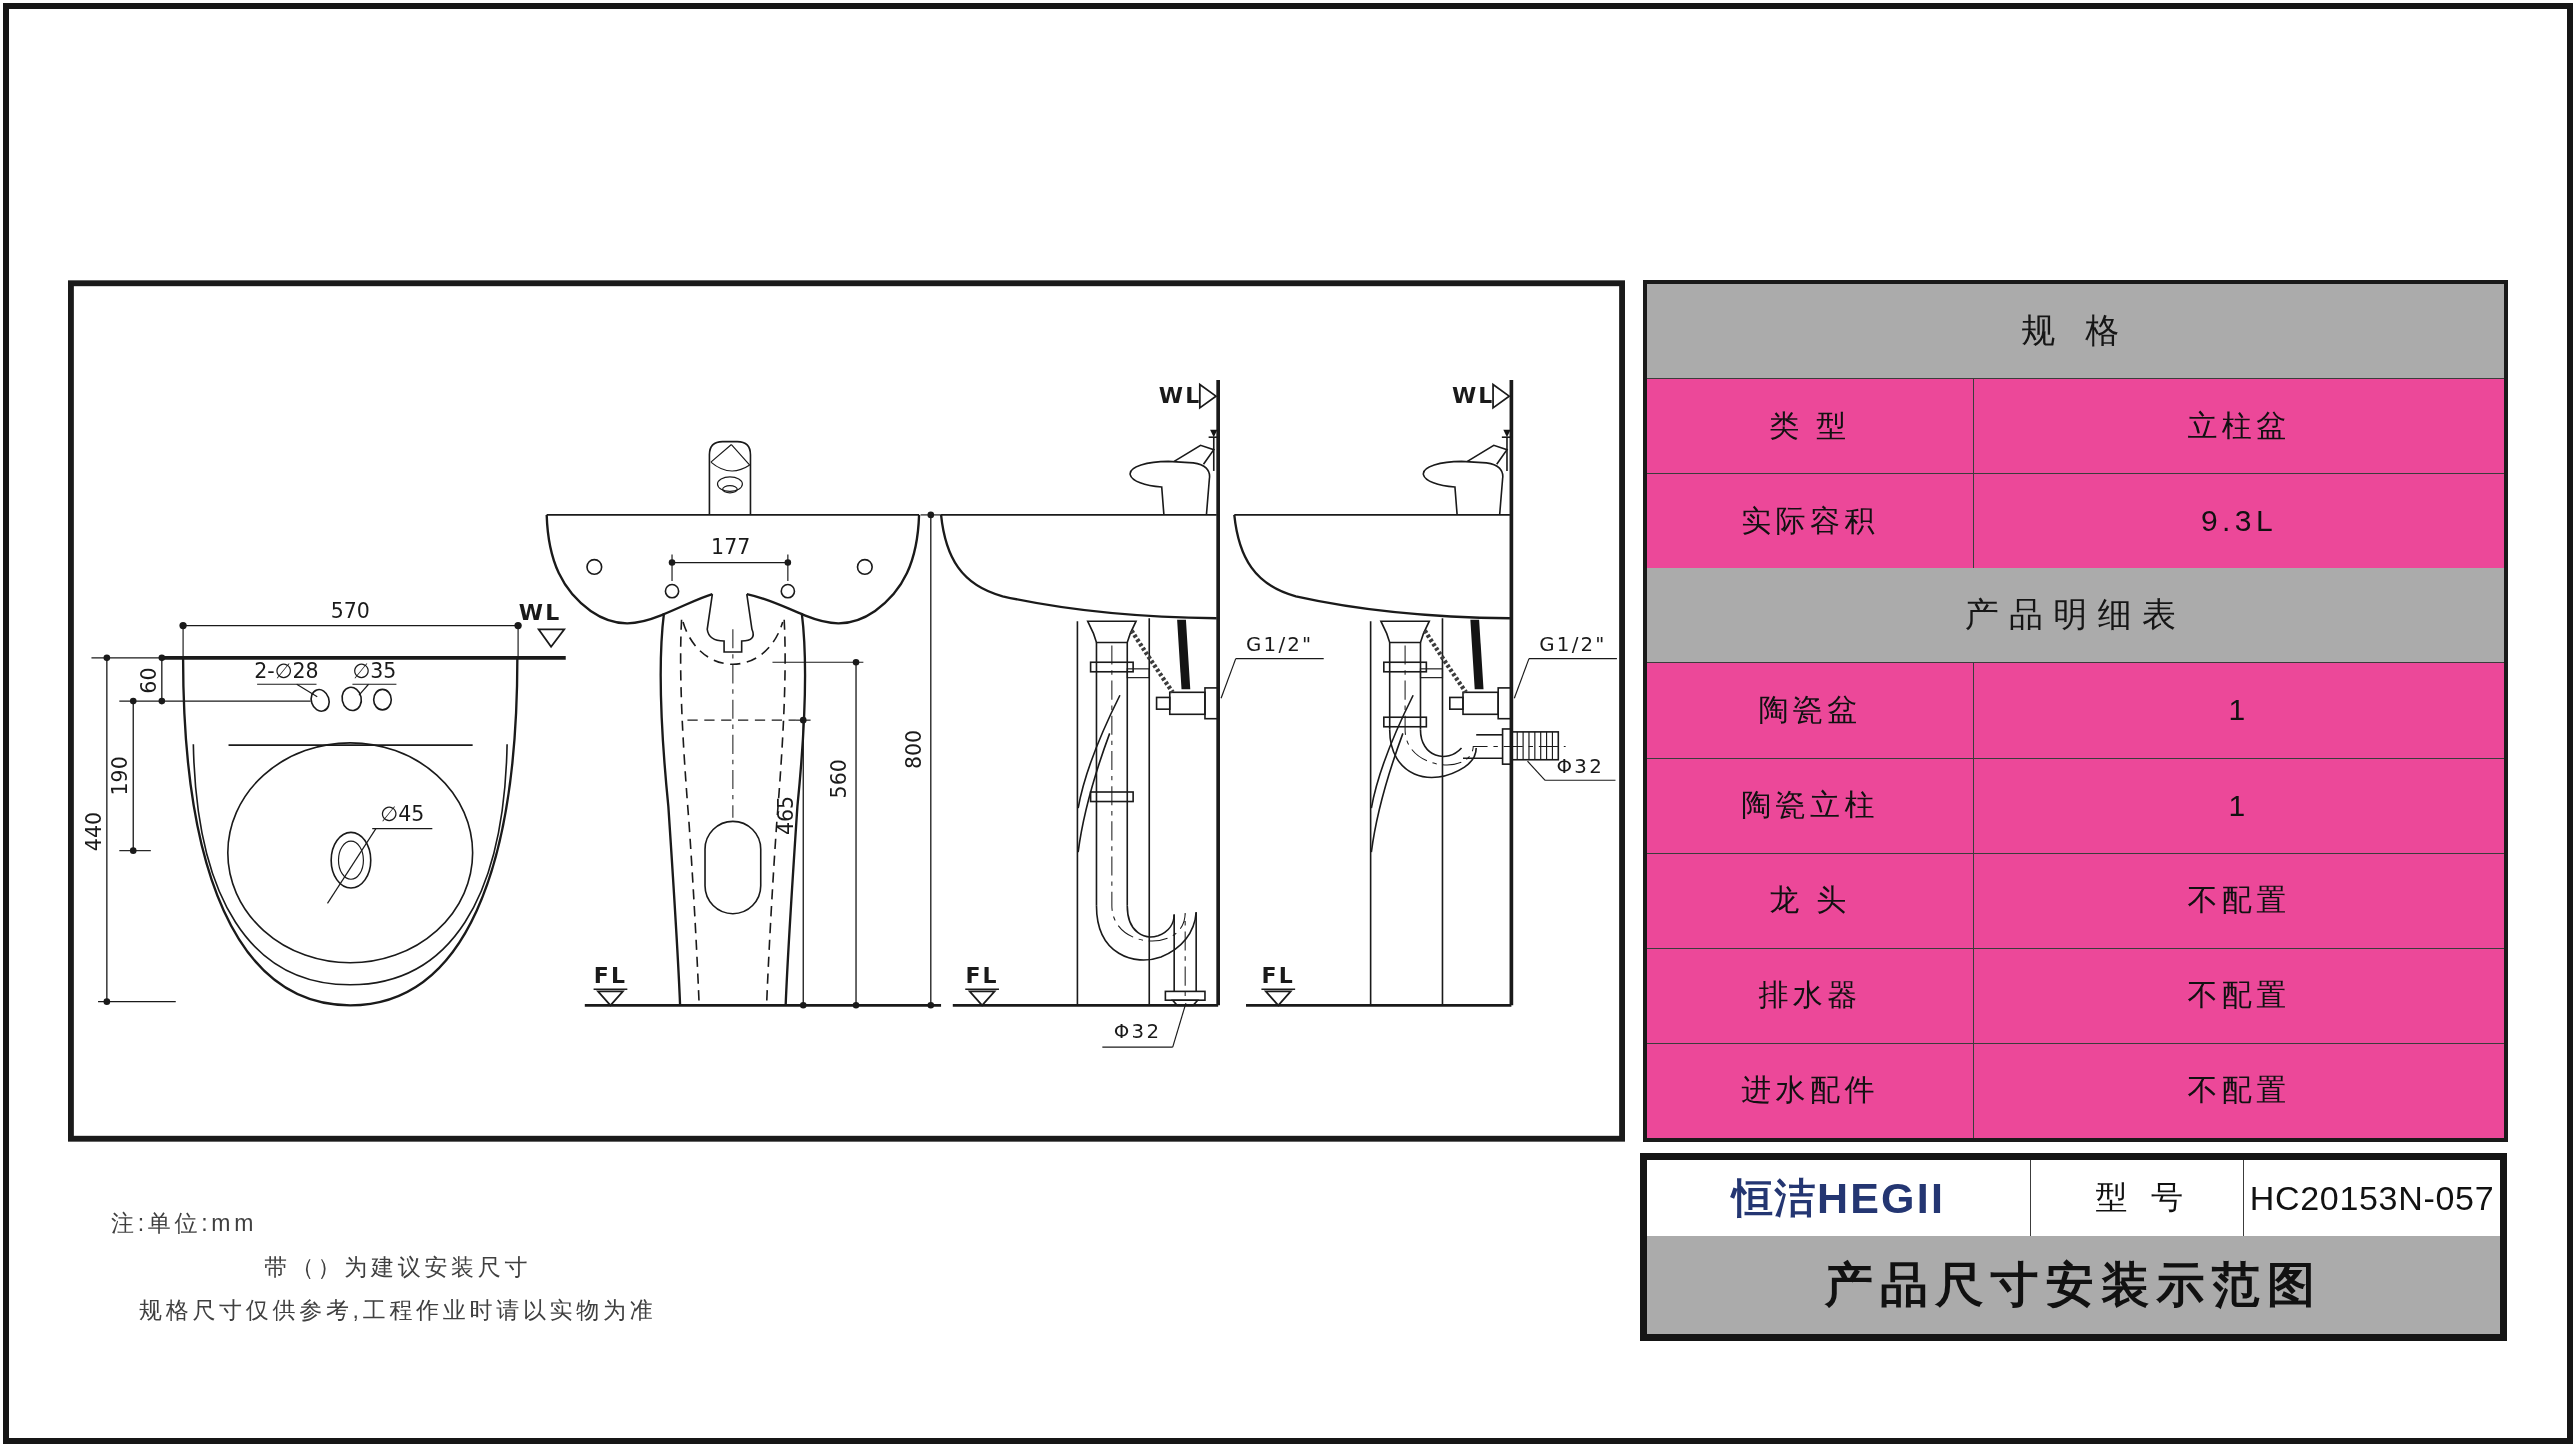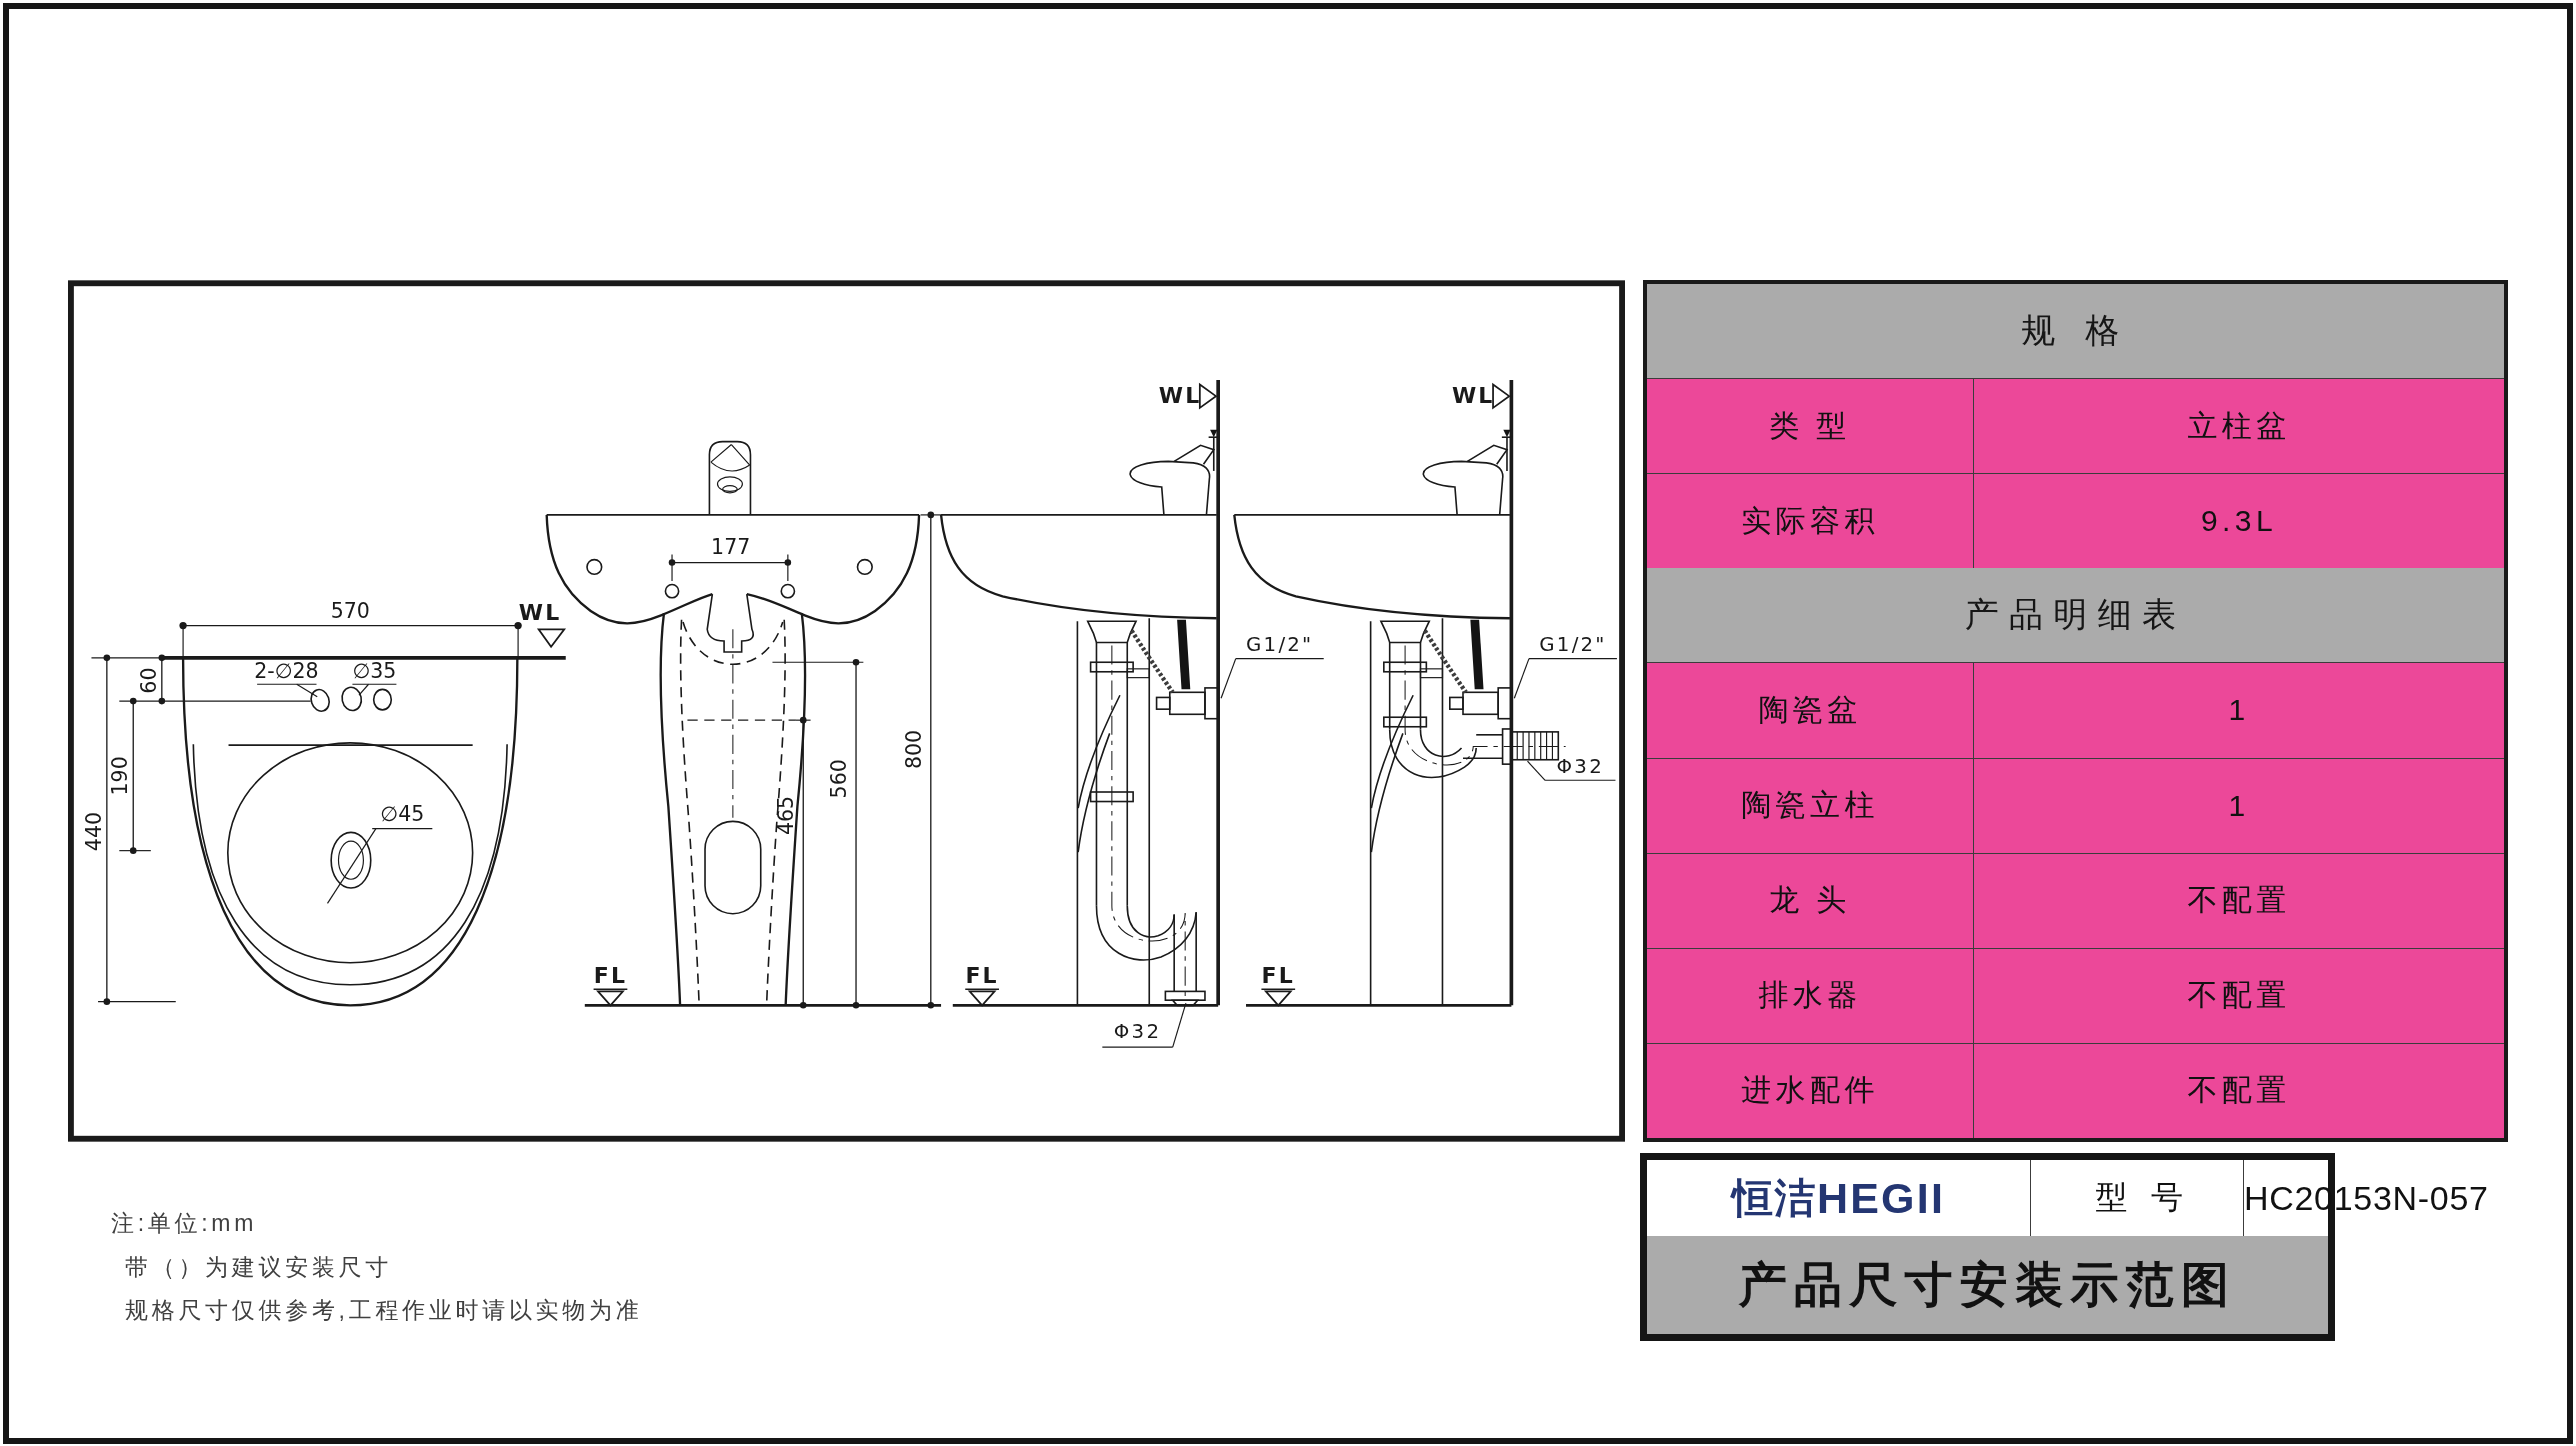--- a/index.html
+++ b/index.html
@@ -28,37 +28,37 @@
               border:4.4px solid #1a1a1a;box-sizing:border-box;display:flex;flex-direction:column;
               background:#ec4899;}
   .spec-band{flex:1;background:#ababab;display:flex;align-items:center;justify-content:center;
              font-size:34px;letter-spacing:10.3px;color:#161616;}
   .spec-row{flex:1;display:grid;grid-template-columns:326px 1fr;border-top:1.5px solid #3c3c3c;}
   .spec-row:first-child{border-top:none;}
   .spec-cell{display:flex;align-items:center;justify-content:center;font-size:30px;letter-spacing:4.4px;}
   .spec-val{border-left:1.5px solid #3c3c3c;}
 
   
-  .title-block{position:absolute;left:1640px;top:1153px;width:695px;height:188px;
+  .title-block{position:absolute;left:1640px;top:1153px;width:867px;height:188px;
                border:7.3px solid #151515;box-sizing:border-box;display:flex;flex-direction:column;background:#fff;}
   .tb-top{height:76px;display:grid;grid-template-columns:383px 213px 1fr;}
   .tb-cell{display:flex;align-items:center;justify-content:center;}
   .tb-div{border-left:1.5px solid #3c3c3c;}
   .brand{font-weight:800;color:#243672;white-space:nowrap;}
   .brand-cn{font-size:41px;letter-spacing:1.5px;}
   .brand-en{font-size:43px;letter-spacing:2.2px;font-family:"Liberation Sans","DejaVu Sans",sans-serif;}
   .model-label{font-size:32px;letter-spacing:7.3px;padding-left:12px;}
   .model-value{font-size:34px;letter-spacing:0.7px;font-weight:500;white-space:nowrap;}
   .tb-title{flex:1;background:#ababab;display:flex;align-items:center;justify-content:center;
             font-size:48px;font-weight:bold;letter-spacing:7.3px;color:#111;}
 
   
   .notes{position:absolute;left:111px;top:1208px;font-size:23px;letter-spacing:3.7px;color:#404040;}
   .notes .n-line{margin-bottom:12.5px;white-space:nowrap;}
-  .notes .indent{margin-left:14px;}
+  .notes .indent{margin-left:28px;text-align:center;}
 </style>
 </head>
 <body>
 
 <div class="sheet">
   <div class="outer-frame"></div>
 
   <svg class="drawing-svg" width="1569" height="876" viewBox="85 372 2140 1195">
 
     <rect x="97" y="386" width="2116" height="1167" stroke-width="8"></rect>

